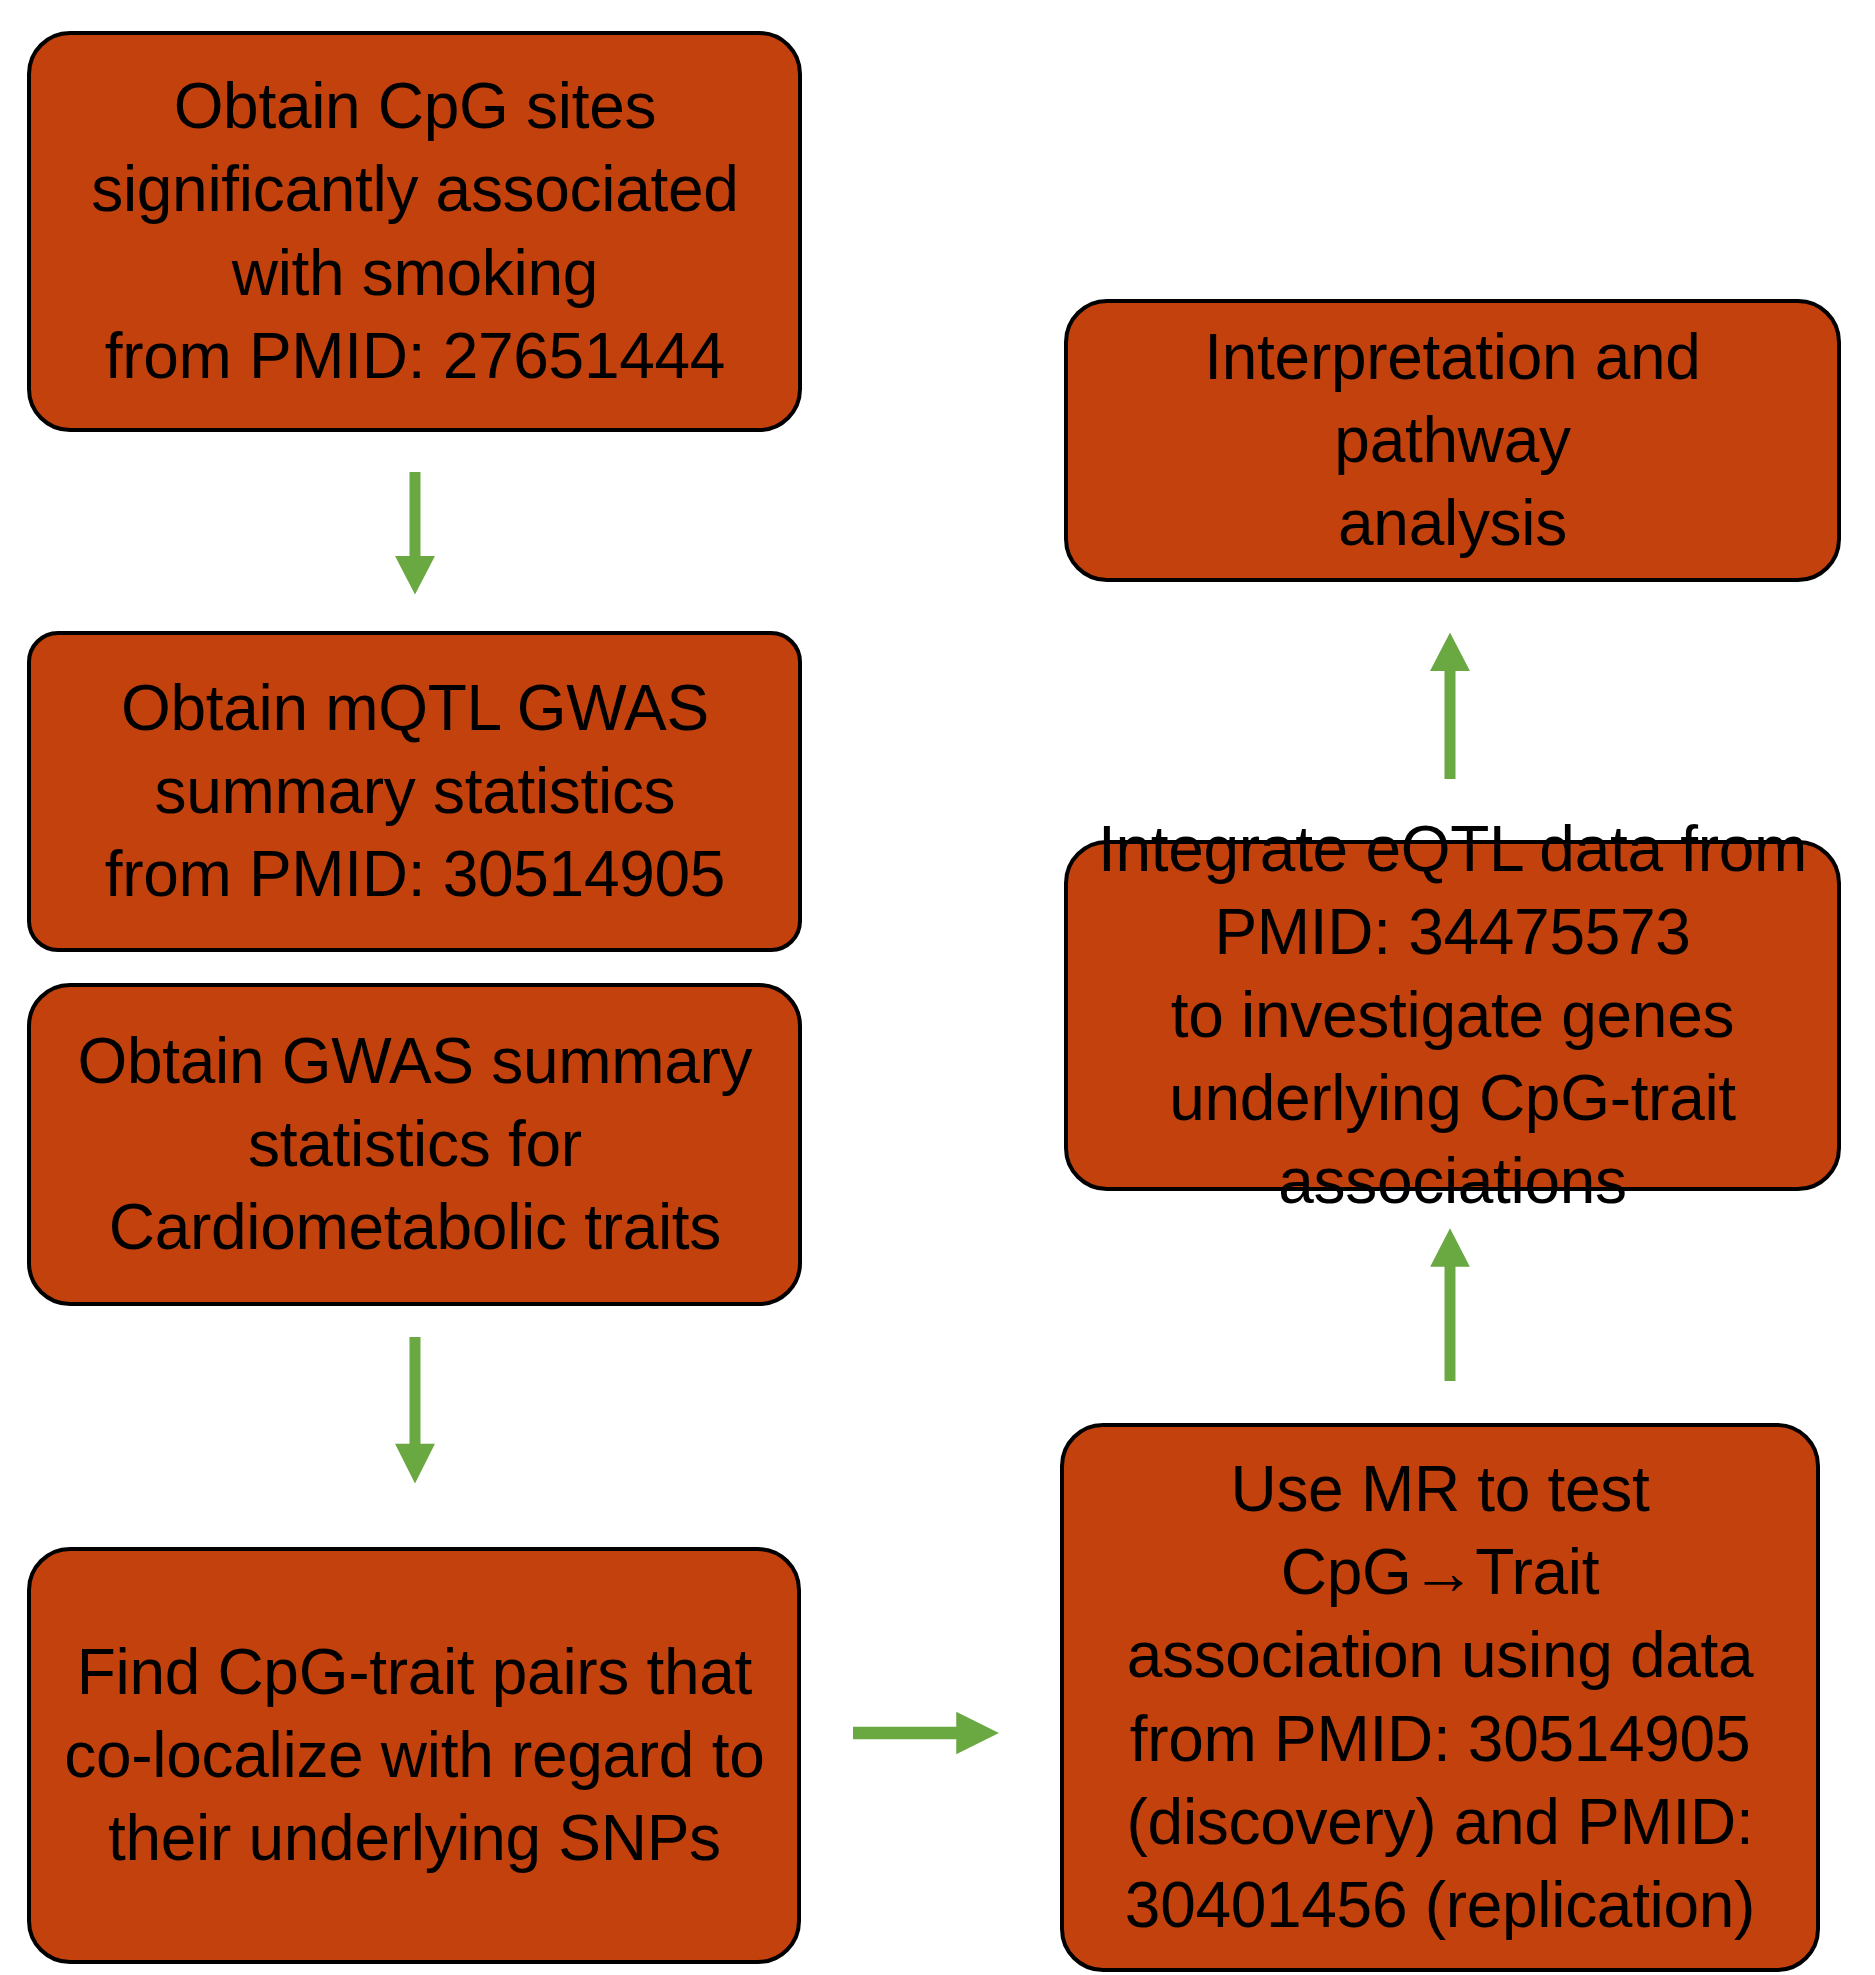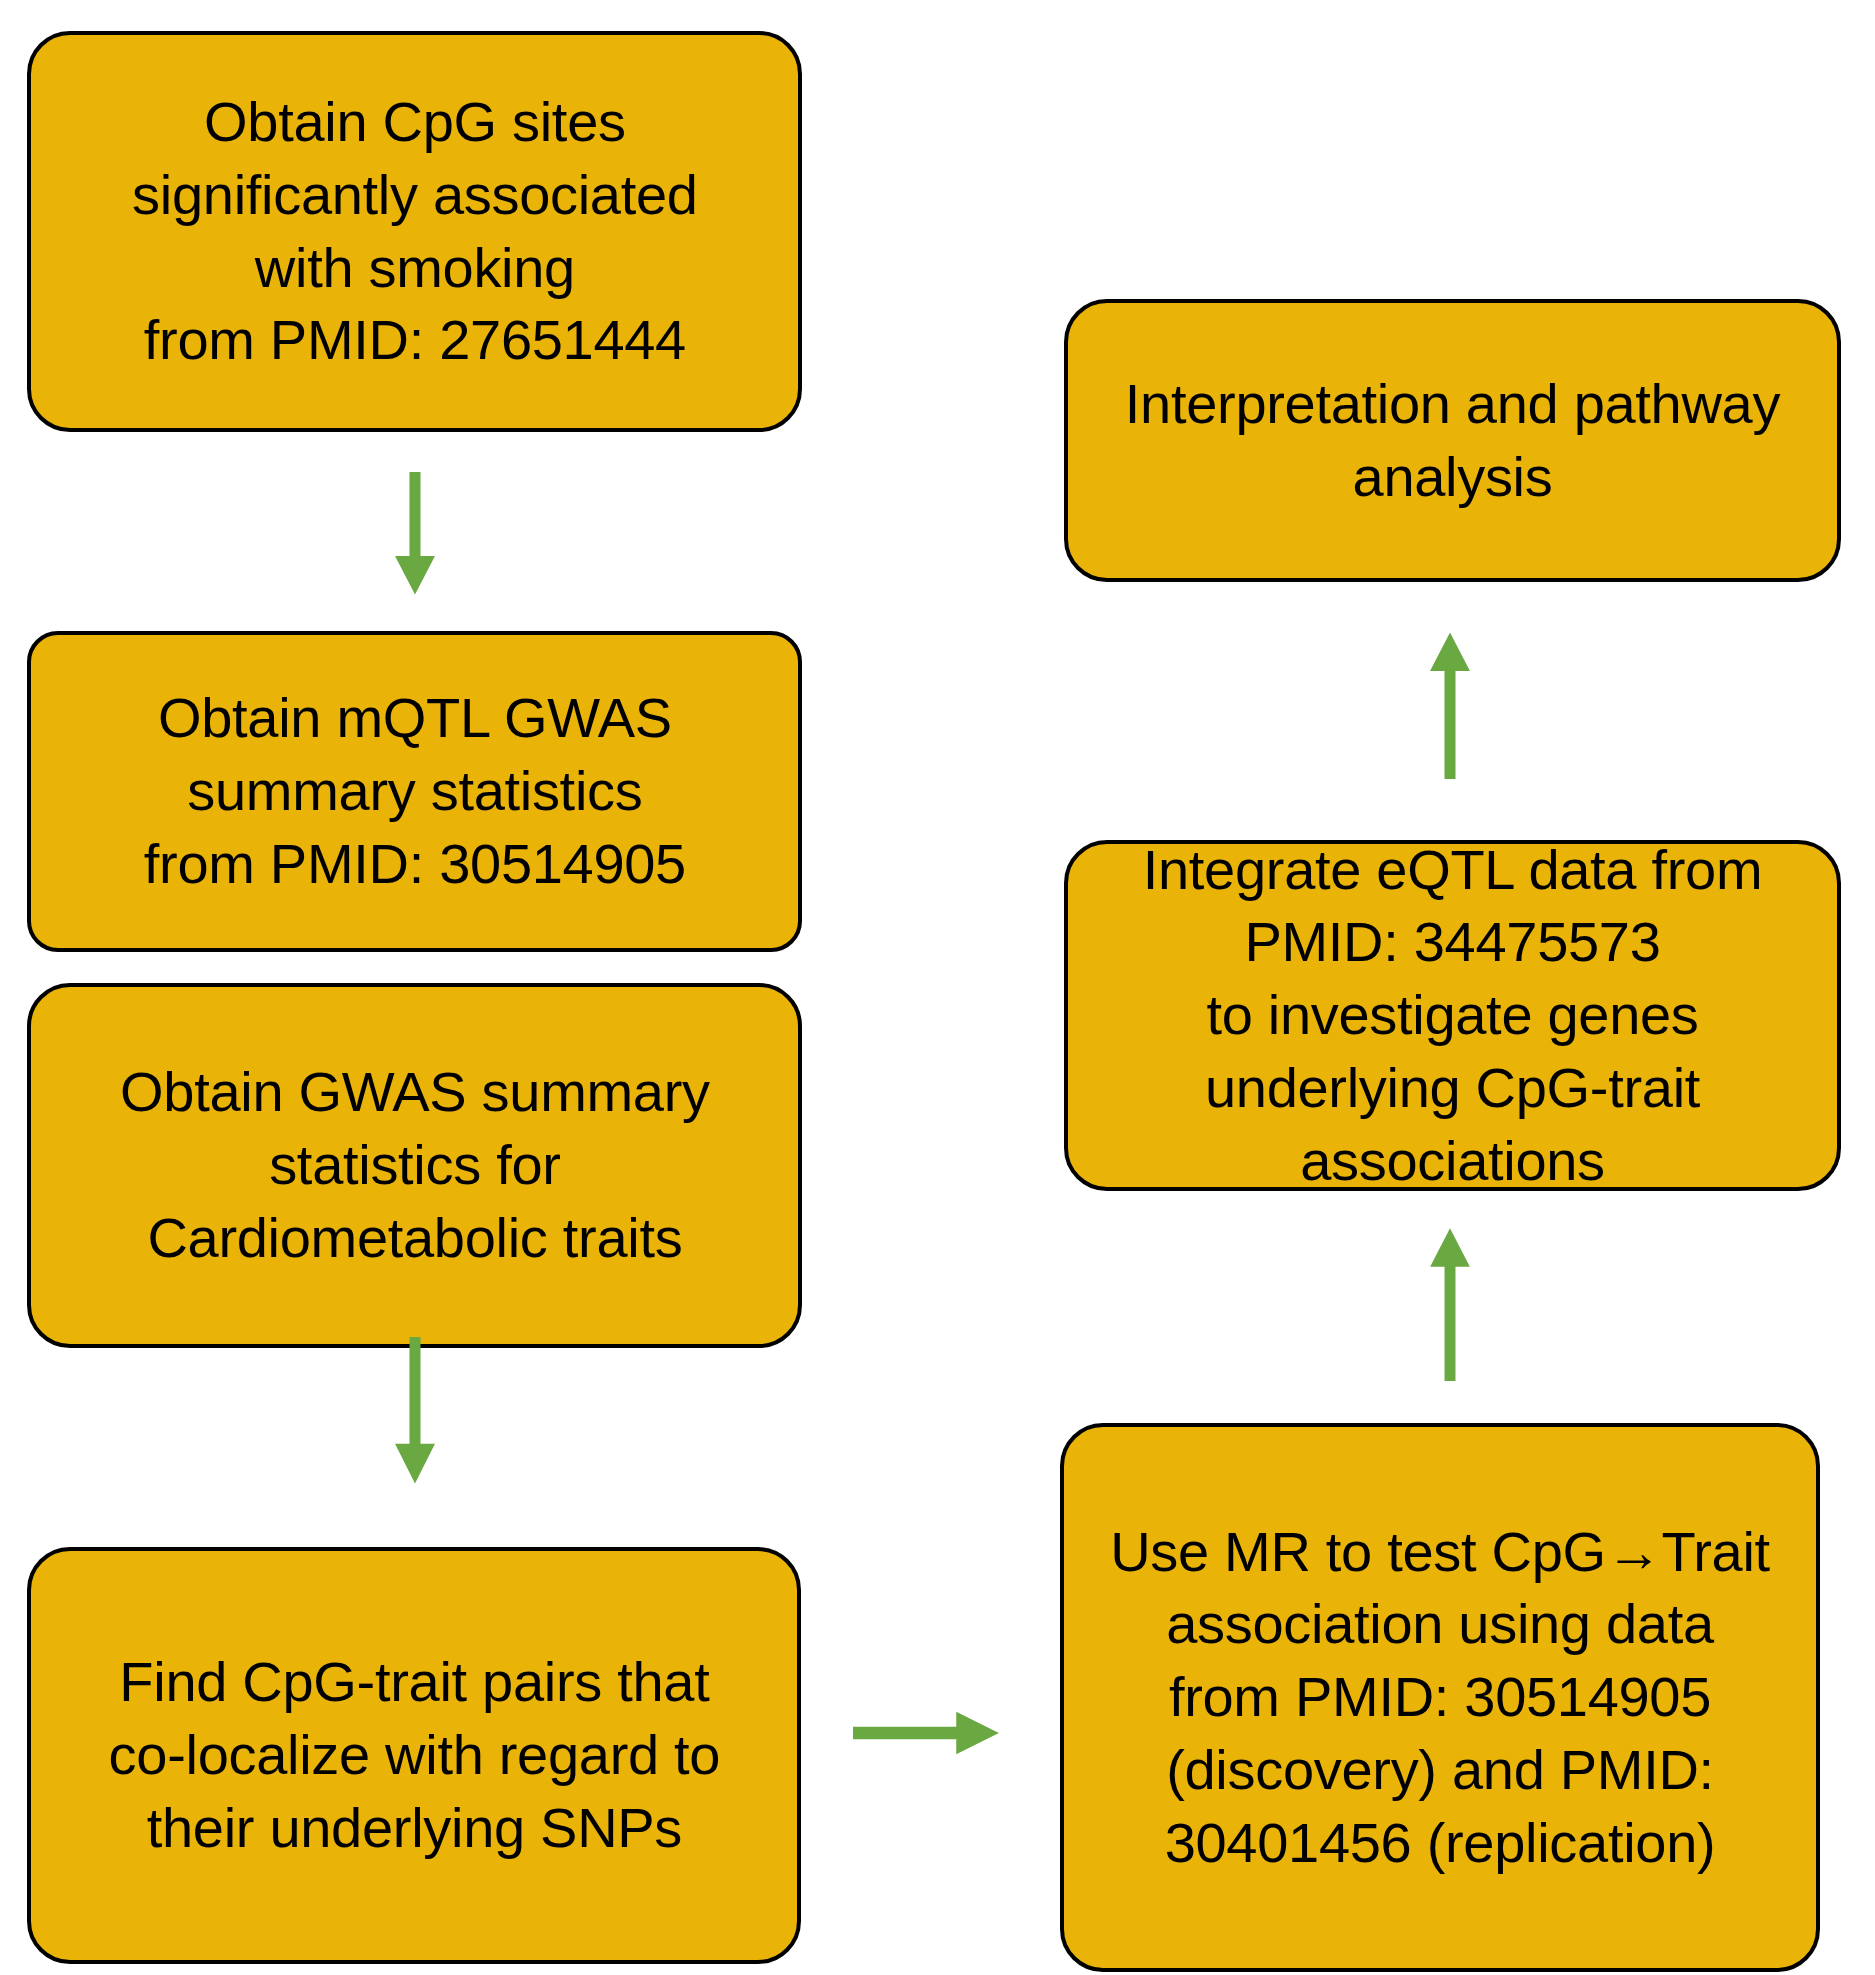--- a/index.html
+++ b/index.html
@@ -13,41 +13,41 @@
     height: 1975px;
     background: #ffffff;
     overflow: hidden;
     font-family: "Liberation Sans", sans-serif;
   }
   .node {
     position: absolute;
     box-sizing: border-box;
     border: 4.8px solid #000000;
     border-radius: 43px;
-    background: #eab308;
+    background: #c2410c;
     display: flex;
     align-items: center;
     justify-content: center;
     text-align: center;
     color: #000000;
-    font-size: 56px;
+    font-size: 64px;
     line-height: 1.30;
     letter-spacing: -0.3px;
     padding: 6.9px 23px;
   }
   .node .txt {
     white-space: pre-line;
     display: block;
     width: 100%;
   }
 
   
   #node-cpg-sites      { left: 27.4px;  top: 31px;   width: 775px; height: 401px; }
   #node-mqtl-gwas      { left: 27.4px;  top: 631px;  width: 775px; height: 321px; border-radius: 31px; }
-  #node-trait-gwas     { left: 27.4px;  top: 983px; width: 775px; height: 365px; }
+  #node-trait-gwas     { left: 27.4px;  top: 983px; width: 775px; height: 323px; }
   #node-colocalization { left: 27.4px;  top: 1547px; width: 774px; height: 417px; justify-content: center; }
 
   
   #node-interpretation { left: 1064px; top: 299px;  width: 777px; height: 283px; text-align: center; }
   #node-eqtl           { left: 1064px; top: 840px; width: 777px; height: 351px; }
   #node-mr             { left: 1060px; top: 1423px; width: 760px; height: 549px; }
 
   
   .arrow { position: absolute; }
   .arrow svg { display: block; overflow: visible; }

